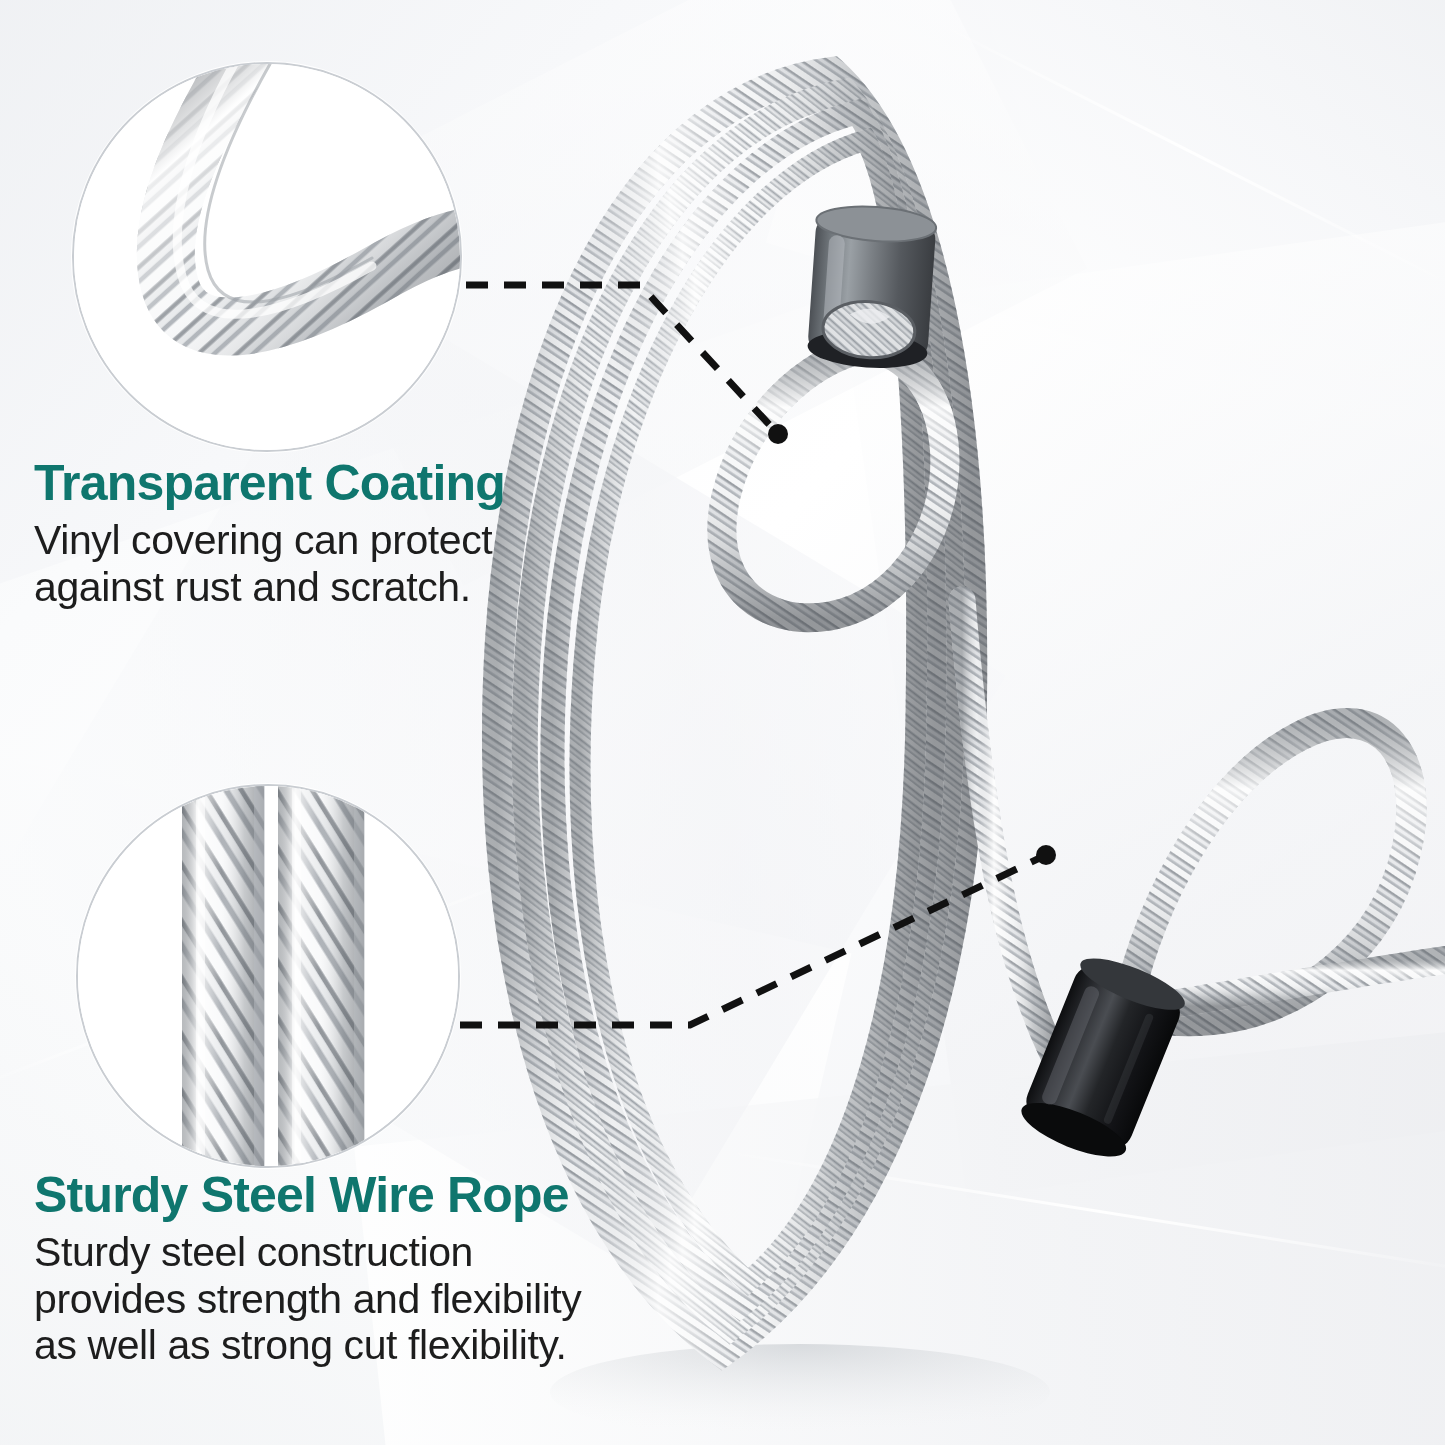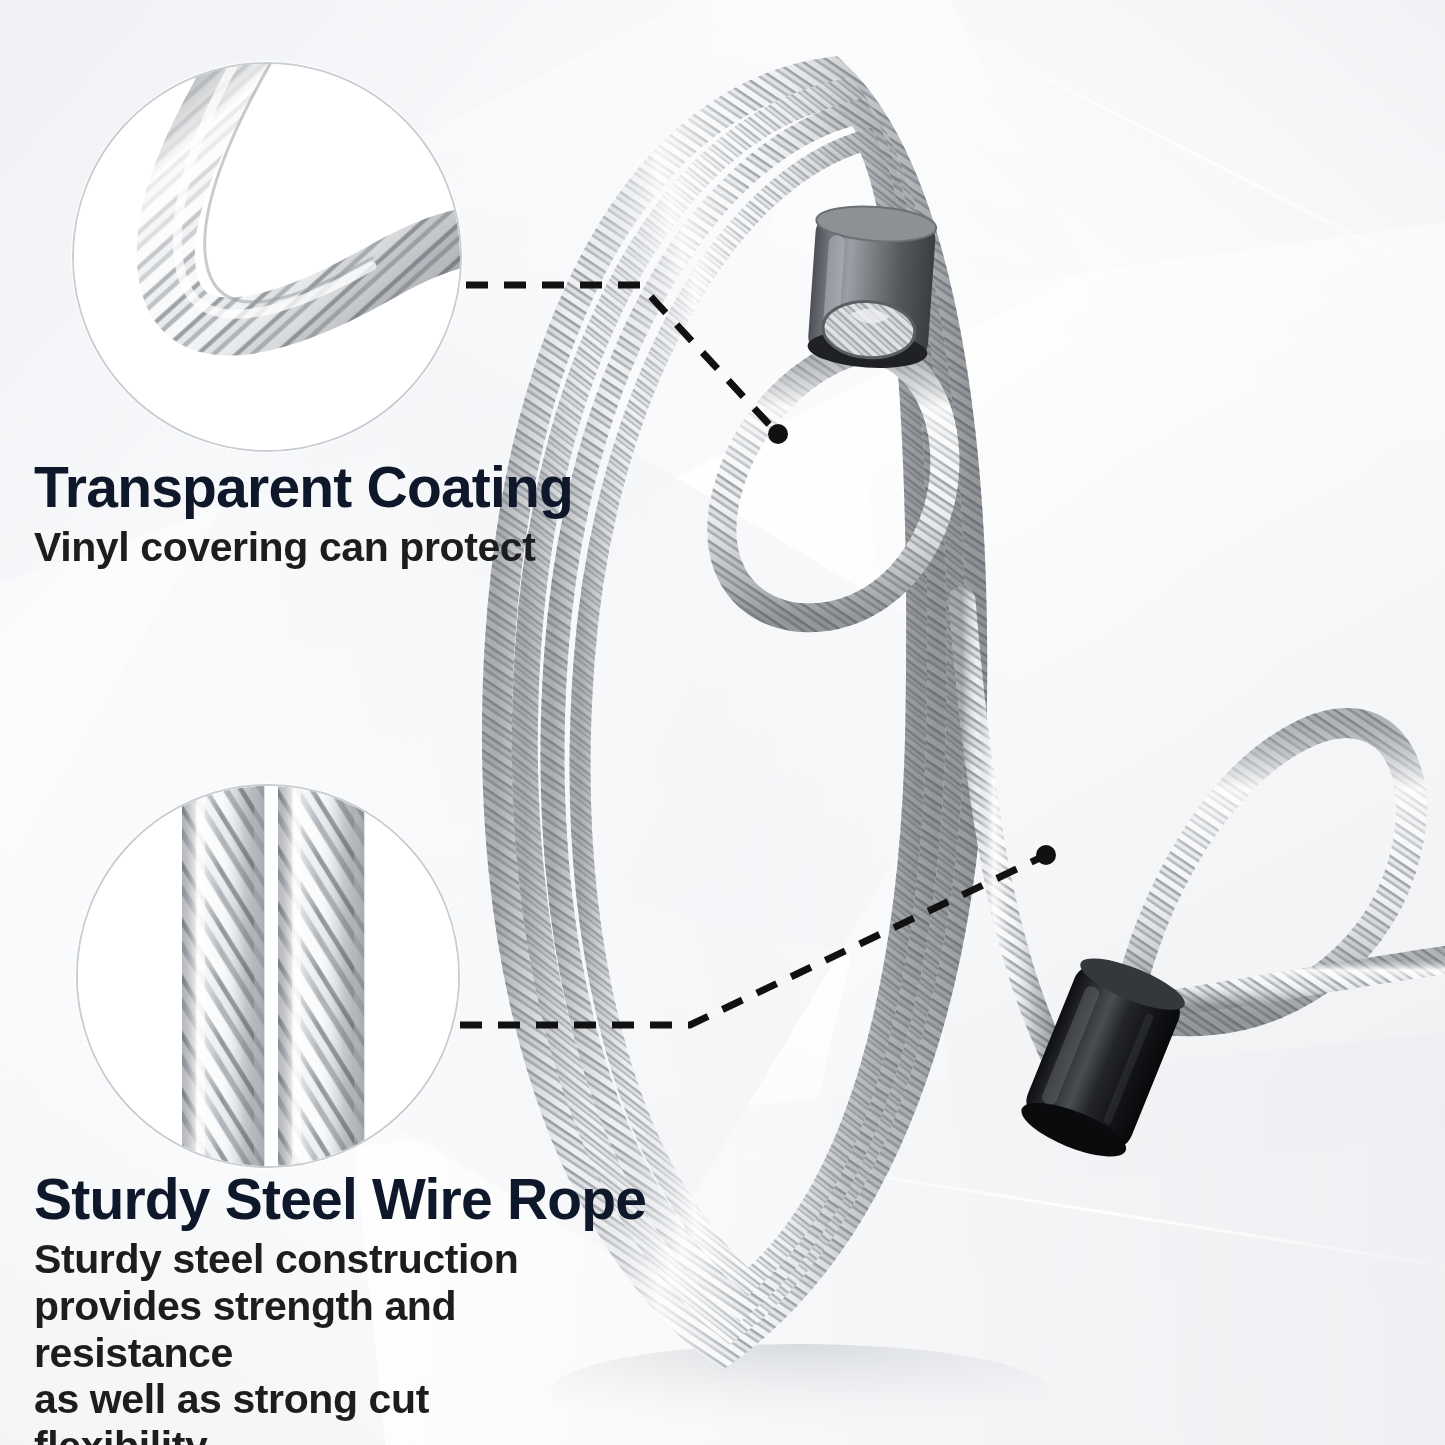--- a/index.html
+++ b/index.html
@@ -56,30 +56,30 @@
   #inset-top{left:72px;top:62px;width:386px;height:386px;}
   #inset-bottom{left:76px;top:784px;width:380px;height:380px;}
   .inset svg{display:block;width:100%;height:100%;}
 
   
   .callout{position:absolute;}
   #callout-coating{left:34px;top:458px;width:520px;}
   #callout-rope{left:34px;top:1170px;width:580px;}
   .callout .headline{
     font-family:"Liberation Sans", sans-serif;
-    font-weight:bold;font-size:57px;line-height:1.02;
-    color:#0f172a;letter-spacing:-0.8px;margin:0 0 8px 0;
+    font-weight:bold;font-size:50px;line-height:1.02;
+    color:#0f766e;letter-spacing:-0.8px;margin:0 0 8px 0;
     white-space:nowrap;
   }
   .callout .body{
     font-family:"Liberation Sans", sans-serif;
     font-weight:300;font-size:41px;line-height:1.14;
     color:#1d1d1d;letter-spacing:-0.4px;margin:0;
   }
-  .callout .body span{display:block;font-weight:bold;}
+  .callout .body span{display:block;}
 
   
   #leaders{position:absolute;inset:0;pointer-events:none;}
 
   
   #product{position:absolute;inset:0;}
 </style>
 </head>
 <body>
 
@@ -310,25 +310,26 @@
     <g>
       <polyline points="460,1025 690,1025 1046,855" fill="none" stroke="#111111" stroke-width="7" stroke-dasharray="22 16" stroke-linecap="butt"></polyline>
       <circle cx="1046" cy="855" r="10" fill="#111111"></circle>
     </g>
   </svg>
 
   <div class="callout" id="callout-coating">
     <h2 class="headline">Transparent Coating</h2>
     <p class="body">
       <span>Vinyl covering can protect</span>
+      <span>against rust and scratch.</span>
     </p>
   </div>
 
   <div class="callout" id="callout-rope">
     <h2 class="headline">Sturdy Steel Wire Rope</h2>
     <p class="body">
       <span>Sturdy steel construction</span>
-      <span>provides strength and resistance</span>
+      <span>provides strength and flexibility</span>
       <span>as well as strong cut flexibility.</span>
     </p>
   </div>
 
 </div>
 
 </body></html>

